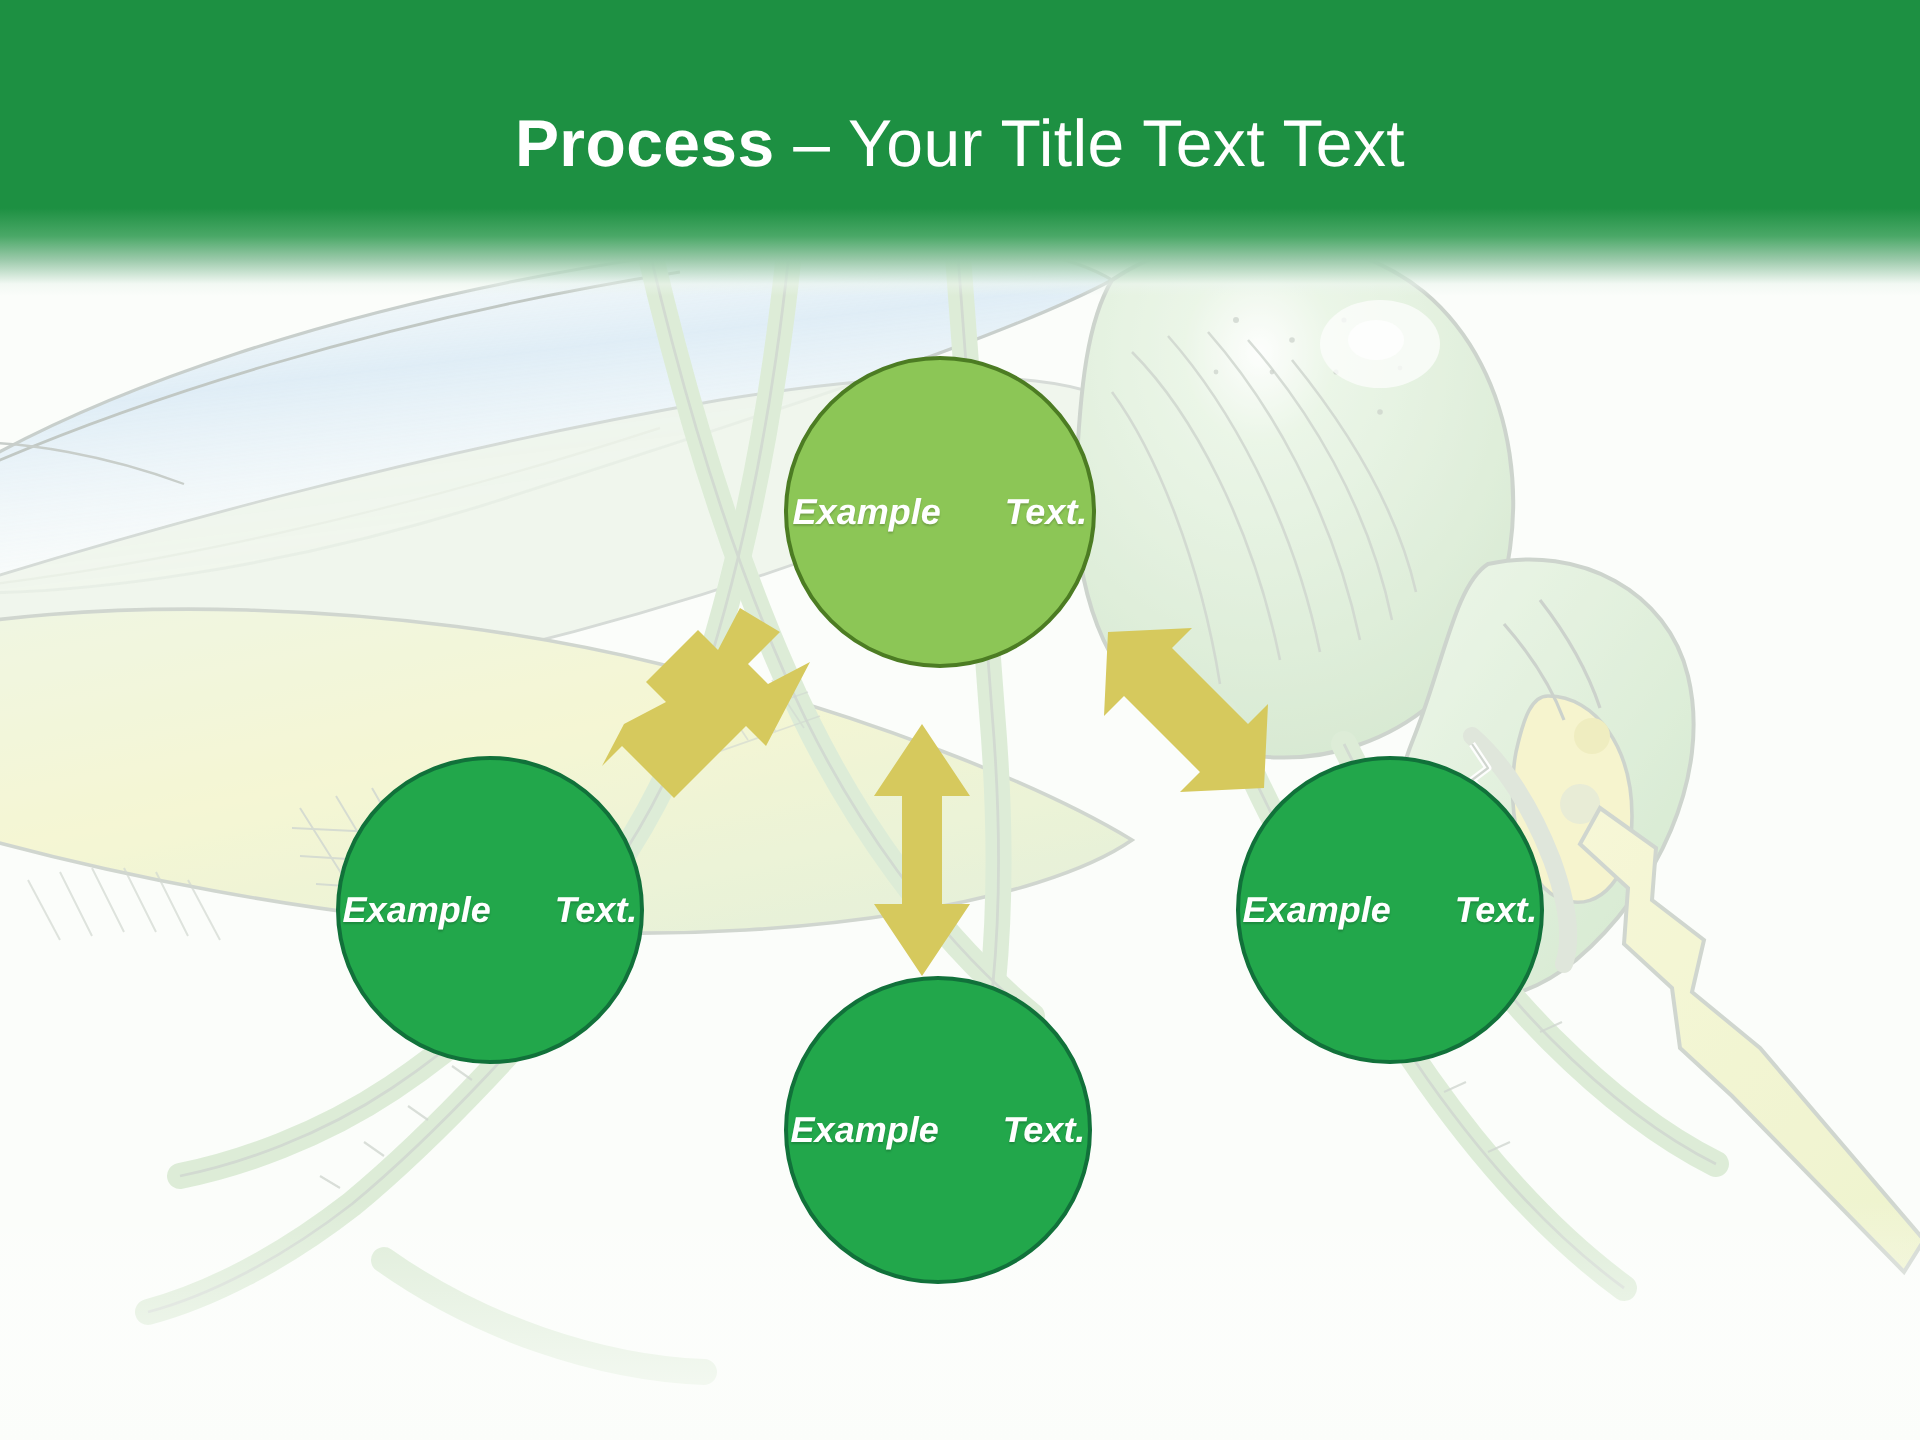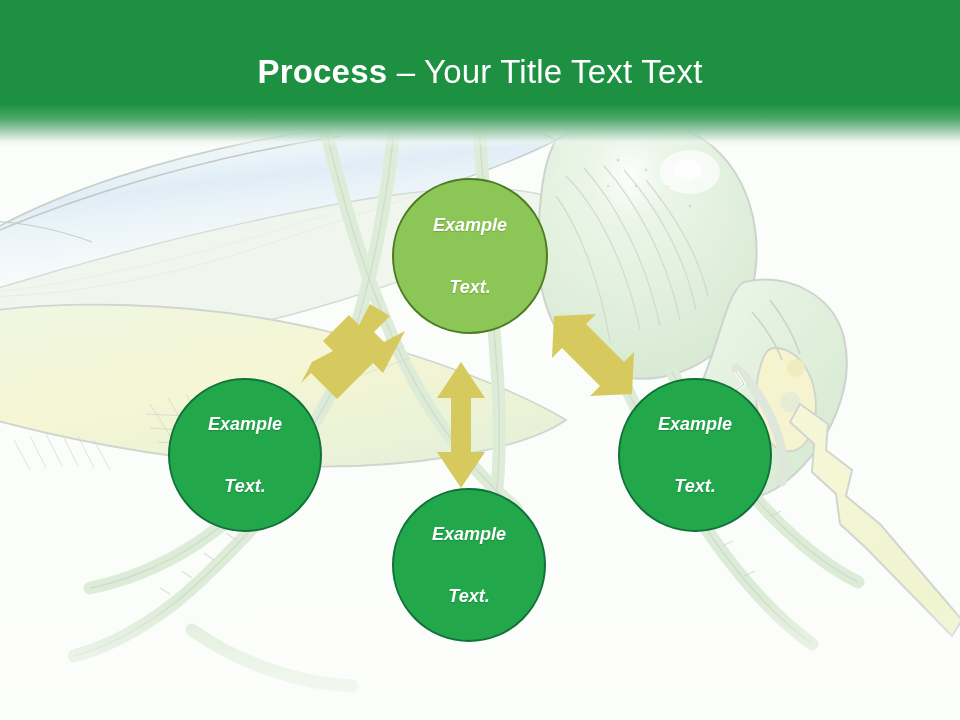--- a/index.html
+++ b/index.html
@@ -53,21 +53,21 @@
   }
   #title-text .bold { font-weight: bold; text-align: center; }
   #title-text .light { font-weight: normal; }
 
   
   .node {
     position: absolute;
     border-radius: 50%;
     box-sizing: border-box;
     display: flex;
-    flex-direction: column;
+    flex-direction: row;
     align-items: center;
     justify-content: center;
     color: #ffffff;
     font-style: italic;
     font-weight: bold;
     font-size: 18px;
     line-height: 30px;
     text-align: center;
     text-shadow: 0 1px 1px rgba(0,0,0,0.18);
     user-select: none;

